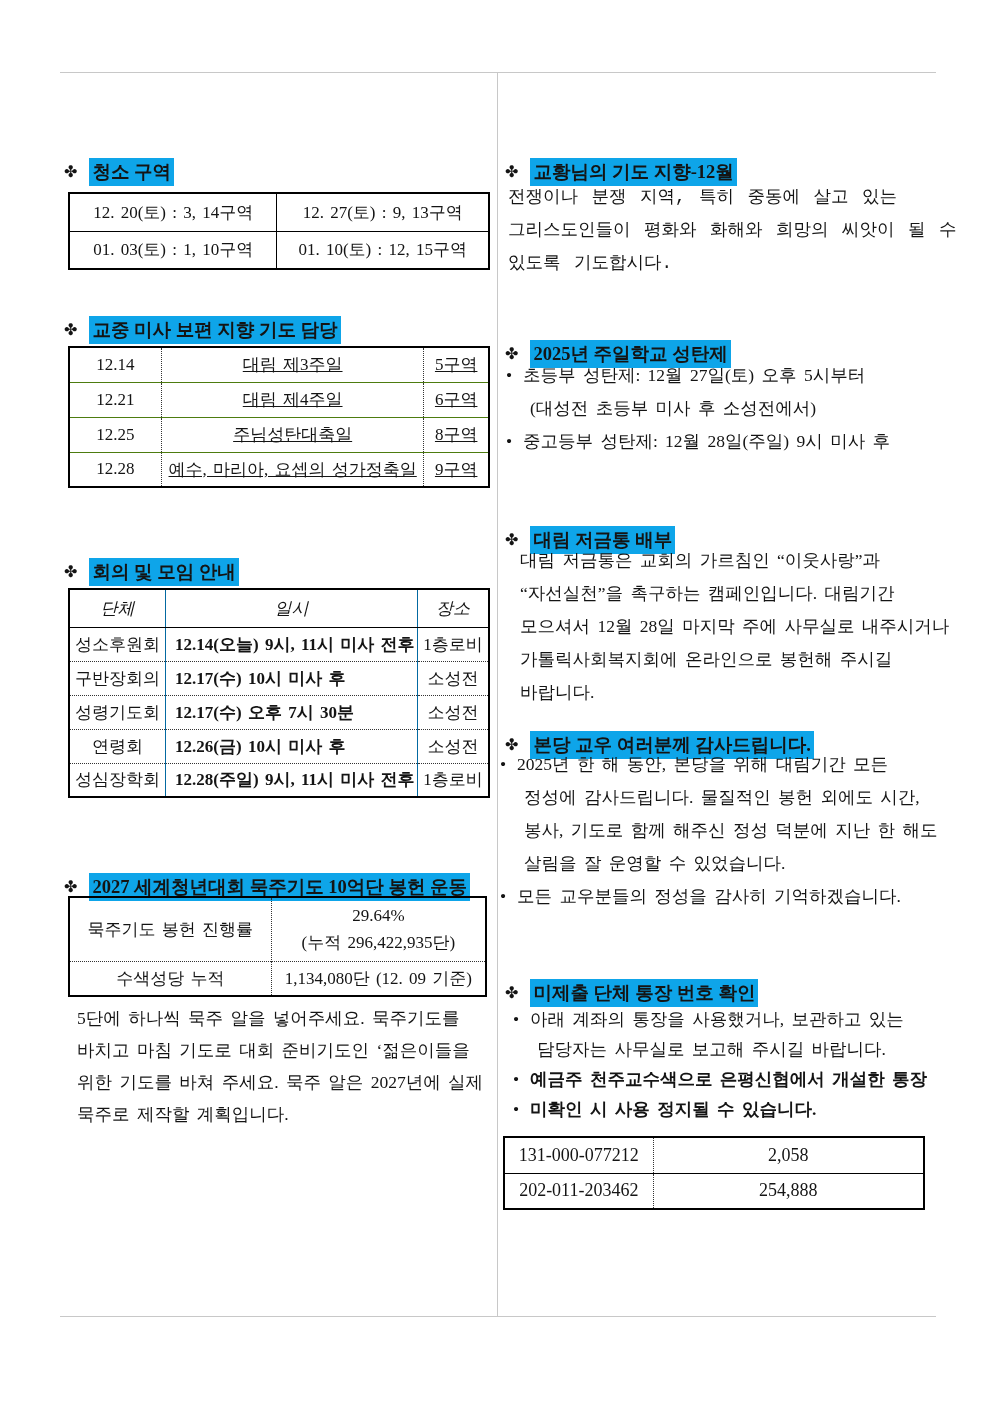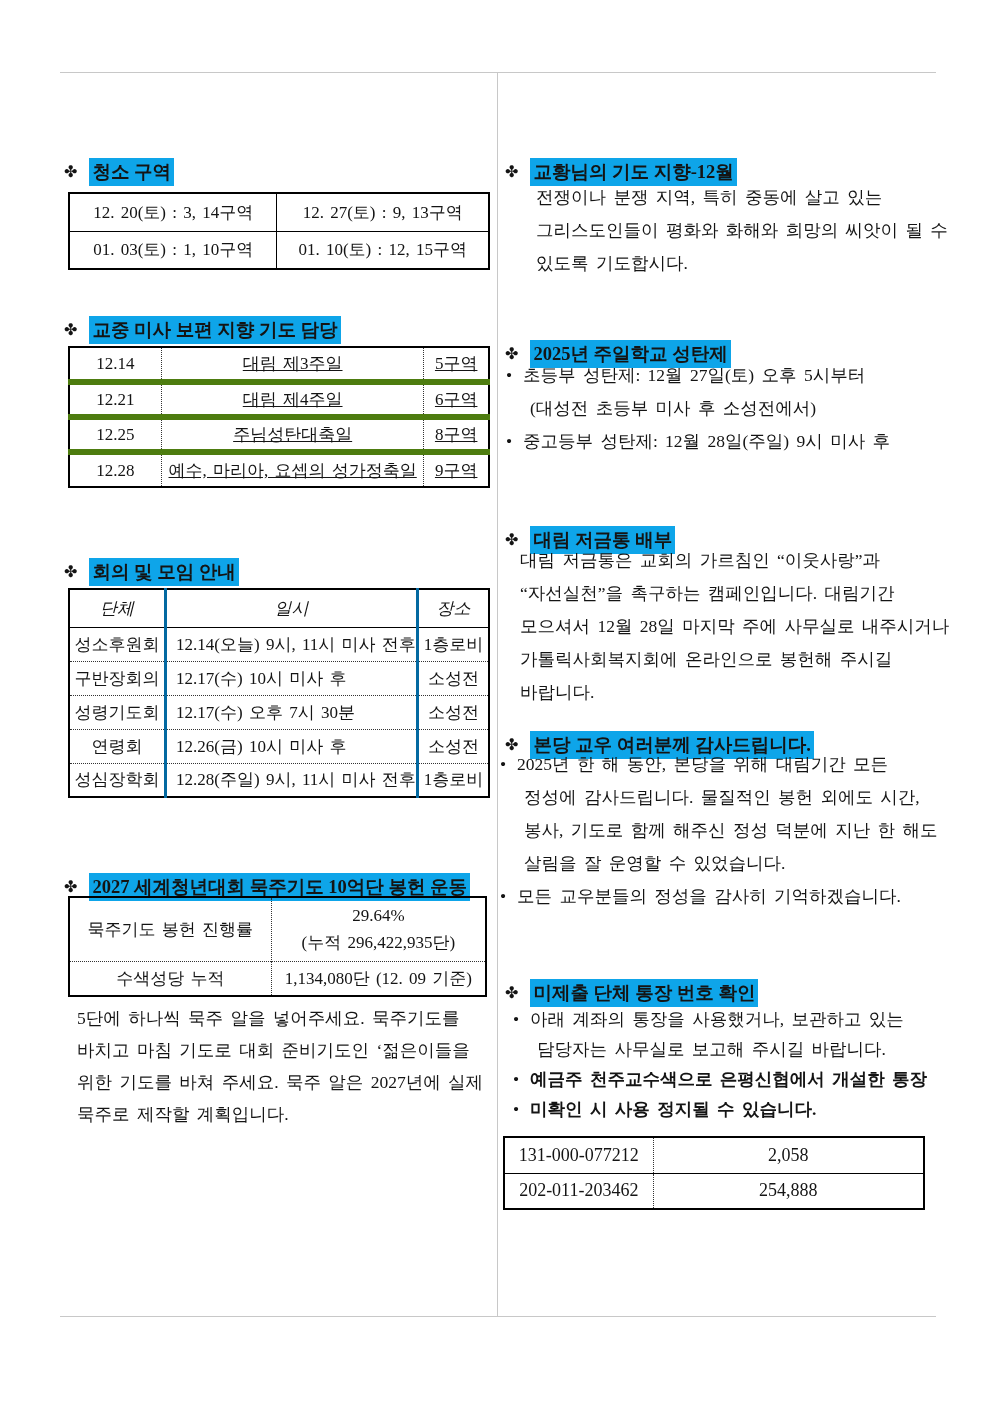--- a/index.html
+++ b/index.html
@@ -27,30 +27,30 @@
     text-align:center; vertical-align:middle; padding:0 0;
     font-size:17px; word-spacing:2px; white-space:nowrap; overflow:hidden;
   }
 
   
   #t-clean td { border:1px solid #000; }
   #t-clean tr { height:38px; }
 
   
   #t-mass tr { height:35px; }
-  #t-mass tr + tr td { border-top:6px solid #4d7c0f; }
+  #t-mass tr + tr td { border-top:1px solid #4d7c0f; }
   #t-mass td + td { border-left:1px dotted #333;text-decoration:underline; }
 
   
   #t-meet thead tr { height:38px;font-style:italic; }
   #t-meet tbody tr { height:34px; }
-  #t-meet td + td { border-left:3px solid #0369a1; }
+  #t-meet td + td { border-left:1px solid #0369a1; }
   #t-meet thead td { border-bottom:1.5px solid #000; }
   #t-meet tbody tr + tr td { border-top:1px dotted #333; }
-  #t-meet tbody td.cell-left { text-align:left; padding-left:9px; }
+  #t-meet tbody td.cell-left { text-align:left; padding-left:9px;font-weight:bold; }
 
   
   #t-rosary tr:first-child { height:64px; }
   #t-rosary tr:last-child  { height:35px; }
   #t-rosary tr + tr td { border-top:1px dotted #333; }
   #t-rosary td + td { border-left:1px dotted #333; }
   #t-rosary .two-line div { line-height:27px; }
 
   
   #t-acct tr { height:36px; }
@@ -205,21 +205,21 @@
     <div class="ln">5단에 하나씩 묵주 알을 넣어주세요. 묵주기도를</div>
     <div class="ln">바치고 마침 기도로 대회 준비기도인 ‘젊은이들을</div>
     <div class="ln">위한 기도를 바쳐 주세요. 묵주 알은 2027년에 실제</div>
     <div class="ln">묵주로 제작할 계획입니다.</div>
   </div>
 
   <div class="section heading" style="left:505px; top:158px;">
     <span class="cross">✤</span>
     <span class="hl">교황님의 기도 지향-12월</span>
   </div>
-  <div class="section para lh33" style="left:536px; top:181px; width:420px;">
+  <div class="section para lh33" style="left:508px; top:181px; width:420px;font-family:Liberation Mono, monospace;">
     <div class="ln">전쟁이나 분쟁 지역, 특히 중동에 살고 있는</div>
     <div class="ln">그리스도인들이 평화와 화해와 희망의 씨앗이 될 수</div>
     <div class="ln">있도록 기도합시다.</div>
   </div>
 
   <div class="section heading" style="left:505px; top:340px;">
     <span class="cross">✤</span>
     <span class="hl">2025년 주일학교 성탄제</span>
   </div>
   <div class="section lh33" style="left:506px; top:359px; width:434px;">

